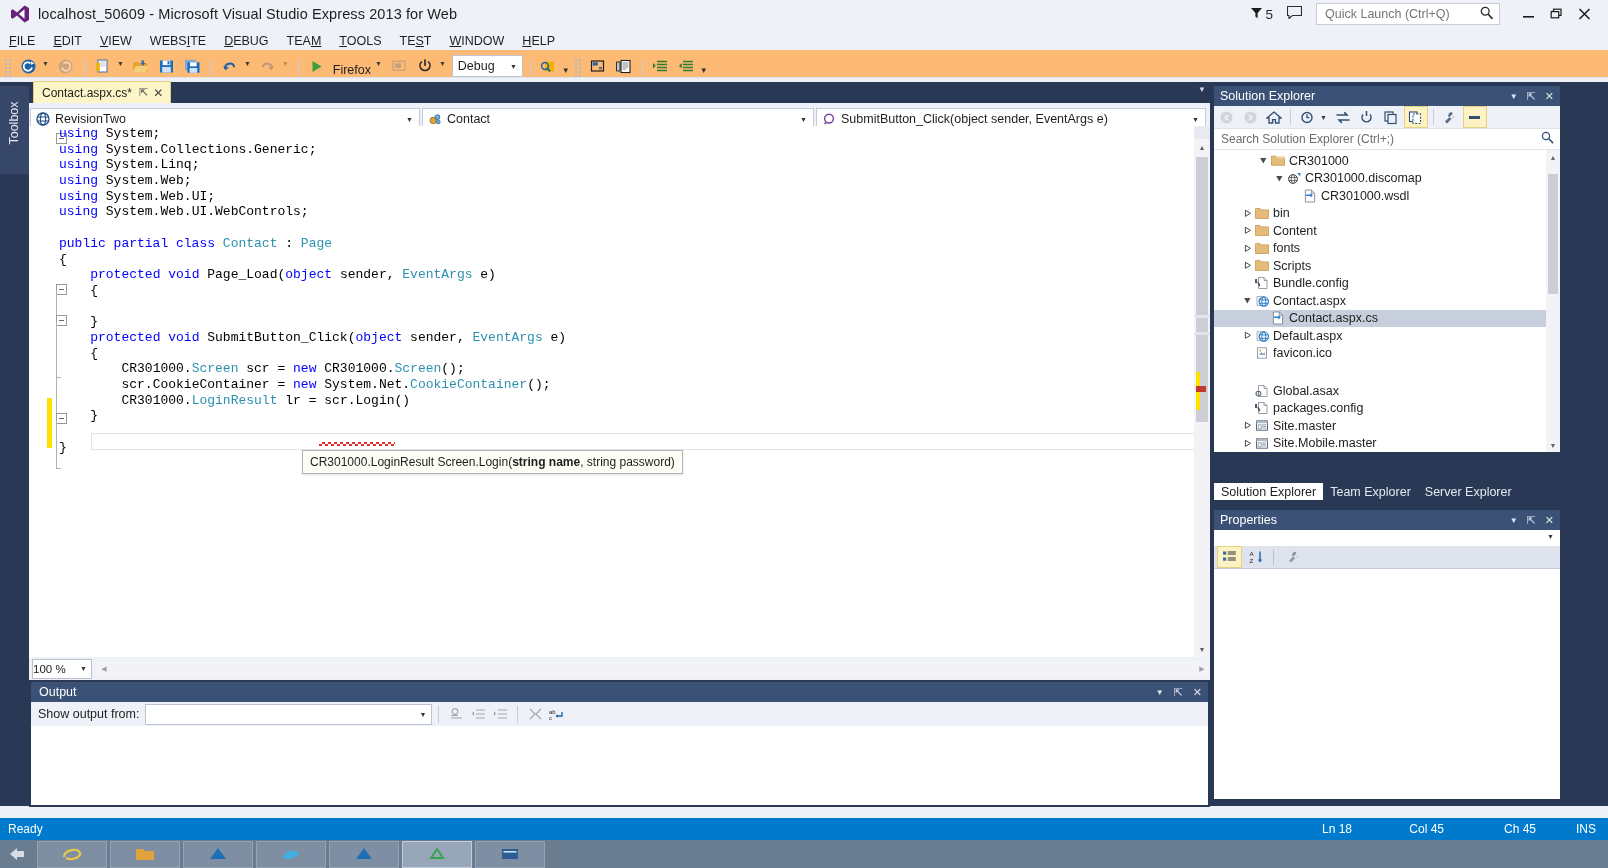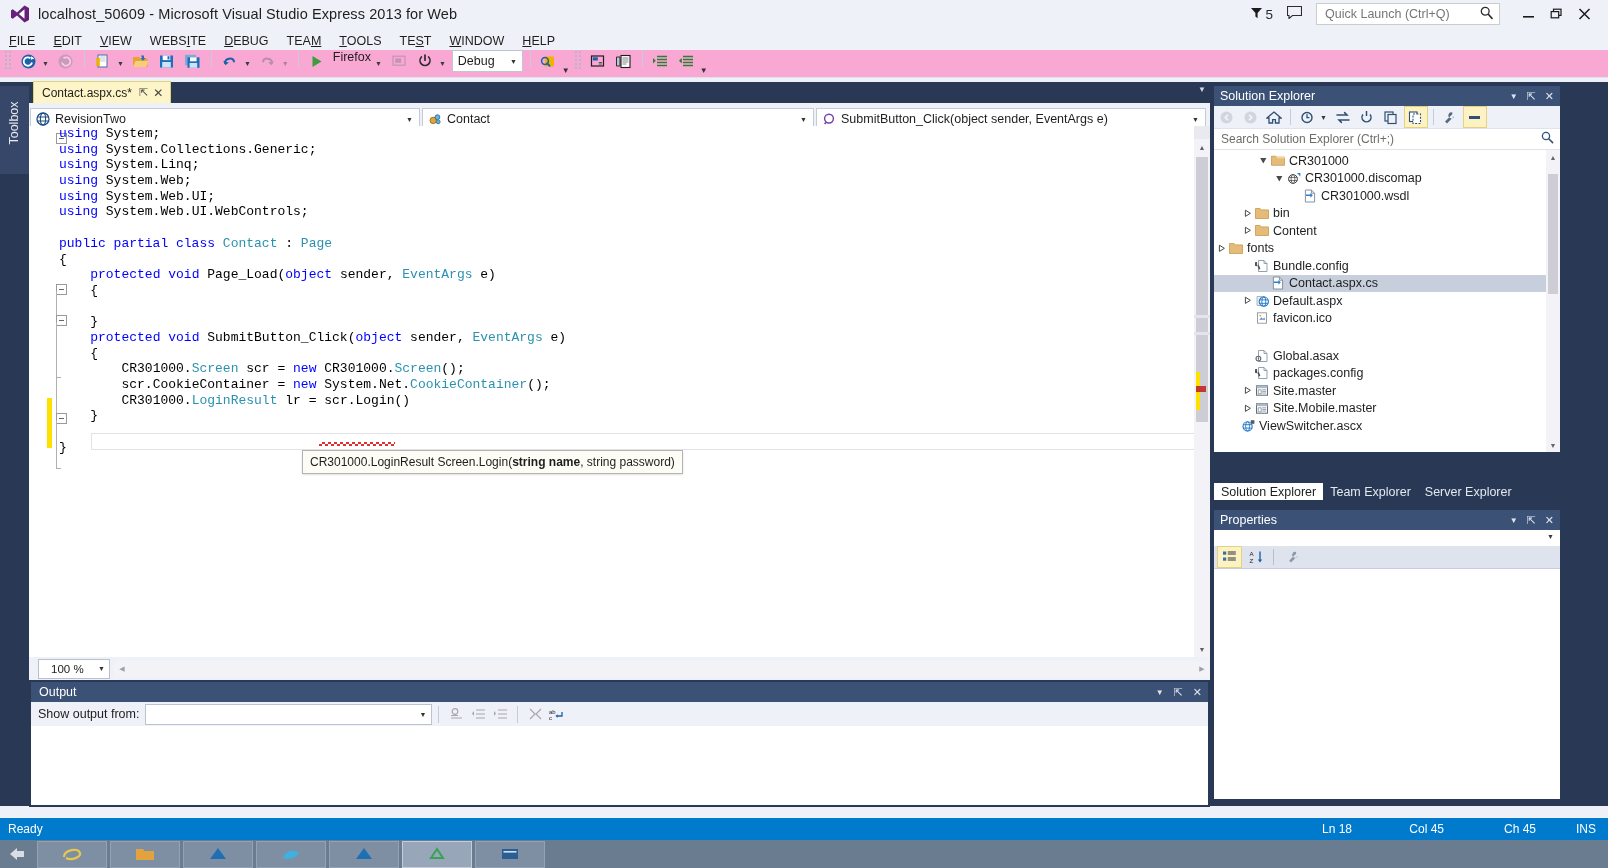--- a/index.html
+++ b/index.html
@@ -76,21 +76,21 @@
   .user-caret { margin: 0 7px 0 6px; font-size: 8px; color:#333; }
   .user-badge {
     width: 22px; height: 22px; background: #c4262e; color: #fff;
     font-size: 12px; font-weight: bold; display:flex; align-items:center;
     justify-content:center; margin-right: 8px;
   }
 
   
   .toolbar {
     position: absolute; left: 0; top: 50px; width: 1608px; height: 27px;
-    background: #f9a8d4; display: flex; align-items: flex-start;
+    background: #fdba74; display: flex; align-items: flex-end;
     border-bottom: 1px solid #dde3ee;
   }
   .grip { width: 8px; height: 19px; margin: 0 3px 0 4px;
     background-image: radial-gradient(#b2b8c4 40%, transparent 41%);
     background-size: 4px 4px; }
   .tb-btn {
     height: 22px; min-width: 22px; display:flex; align-items:center;
     justify-content:center; padding: 0 2px; color:#2a3f5f; font-size: 13px;
   }
   .tb-btn.disabled { opacity: 0.38; }
@@ -217,21 +217,21 @@
   .splitter-ctl { position:absolute; right:0; top:44px; width:16px; height:13px;
       background:#e8eaf0; border-bottom:1px solid #c0c5d2; }
 
   .hscroll-row {
     position:absolute; left:0; top:575px; width:1181px; height:23px;
     background:#eef1f7; display:flex; align-items:center;
   }
   .zoom-combo {
     width:58px; height:18px; background:#fff; border:1px solid #b9c0cc;
     font-size:11.5px; color:#1e1e1e; display:flex; align-items:center;
-    padding-left:12px; position:relative; margin-left:9px;
+    padding-left:0; position:relative; margin-left:3px;
   }
   .zoom-combo .zc-arrow { position:absolute; right:4px; font-size:7px; color:#333; }
   .hs-track { flex:1; height:16px; background:#f3f3f7; margin-left:4px; position:relative; }
   .hs-left, .hs-right { position:absolute; top:0; width:16px; height:16px;
      display:flex; align-items:center; justify-content:center; font-size:7px; color:#9aa0ac;}
   .hs-left { left:0; } .hs-right { right:0; }
 
   
   .output-pane {
     position:absolute; left:29px; top:680px; width:1181px; height:127px;
@@ -862,43 +862,72 @@
                   <path d="M2.4 1.2 v6.2 L7.4 4.3 z" fill="none" stroke="#4a4a4a" stroke-width="1"></path>
                 </svg>
               </span>
               <span class="ticon">
                 <svg width="14" height="13" viewBox="0 0 14 13">
                   <path d="M0.5 1.5 h4.6 l1.1 1.4 h7.3 v8.6 H0.5 z" fill="#e5bb7a" stroke="#c79a4f" stroke-width="0.8"></path>
                 </svg>
               </span>
               <span>Content</span>
             </div>
-            <div class="tree-row" style="">
+            <div class="tree-row" style="padding-left: 26px;">
               <span class="tw">
                 <svg width="9" height="9" viewBox="0 0 9 9">
                   <path d="M2.4 1.2 v6.2 L7.4 4.3 z" fill="none" stroke="#4a4a4a" stroke-width="1"></path>
                 </svg>
               </span>
               <span class="ticon">
                 <svg width="14" height="13" viewBox="0 0 14 13">
                   <path d="M0.5 1.5 h4.6 l1.1 1.4 h7.3 v8.6 H0.5 z" fill="#e5bb7a" stroke="#c79a4f" stroke-width="0.8"></path>
                 </svg>
               </span>
               <span>fonts</span>
+            </div>
+            <div class="tree-row" style="padding-left: 26px;">
+              <span class="tw">
+                <svg width="9" height="9" viewBox="0 0 9 9">
+                  <path d="M2.4 1.2 v6.2 L7.4 4.3 z" fill="none" stroke="#4a4a4a" stroke-width="1"></path>
+                </svg>
+              </span>
+              <span class="ticon">
+                <svg width="14" height="13" viewBox="0 0 14 13">
+                  <path d="M0.5 1.5 h4.6 l1.1 1.4 h7.3 v8.6 H0.5 z" fill="#e5bb7a" stroke="#c79a4f" stroke-width="0.8"></path>
+                </svg>
+              </span>
+              <span>Scripts</span>
             </div>
             <div class="tree-row" style="padding-left: 26px;">
               <span class="tw"></span>
               <span class="ticon">
                 <svg width="14" height="14" viewBox="0 0 14 14">
                   <path d="M3.5 1.5 h5.5 l3 3 V12.5 H3.5 z" fill="#fff" stroke="#8a96a4" stroke-width="0.9"></path>
                   <path d="M9 1.5 v3 h3" fill="none" stroke="#8a96a4" stroke-width="0.9"></path>
                   <path d="M2 3 a2.1 2.1 0 1 0 1.5 2.5 L5.4 9.6 4 10.8 2.2 6.3" fill="#4a5562"></path>
                 </svg>
               </span>
               <span>Bundle.config</span>
+            </div>
+            <div class="tree-row" style="padding-left: 26px;">
+              <span class="tw">
+                <svg width="9" height="9" viewBox="0 0 9 9">
+                  <path d="M1.2 2 h6.2 L4.3 7.4 z" fill="#4a4a4a"></path>
+                </svg>
+              </span>
+              <span class="ticon">
+                <svg width="15" height="14" viewBox="0 0 15 14">
+                  <path d="M2 2.5 h8 v9 H2 z" fill="#e9eef3" stroke="#9aa6b4" stroke-width="0.8"></path>
+                  <circle cx="8.8" cy="7.6" r="4.6" fill="#fff" stroke="#2176c4" stroke-width="1.1"></circle>
+                  <ellipse cx="8.8" cy="7.6" rx="2" ry="4.6" fill="none" stroke="#2176c4" stroke-width="0.9"></ellipse>
+                  <path d="M4.3 5.9 h9 M4.3 9.3 h9" stroke="#2176c4" stroke-width="0.9"></path>
+                </svg>
+              </span>
+              <span>Contact.aspx</span>
             </div>
             <div class="tree-row selected" style="padding-left: 42px;">
               <span class="tw"></span>
               <span class="ticon">
                 <svg width="14" height="14" viewBox="0 0 14 14">
                   <path d="M2.4 1 h6 l3.2 3.2 V13 H2.4 z" fill="#fff" stroke="#7b8797" stroke-width="0.9"></path>
                   <path d="M8.4 1 v3.2 h3.2" fill="none" stroke="#7b8797" stroke-width="0.9"></path>
                   <path d="M3 5.5 h4.4 v-1.6 l2.4 2.4 -2.4 2.4 V7.1 H3 z" fill="#2e7fc4"></path>
                 </svg>
               </span>

